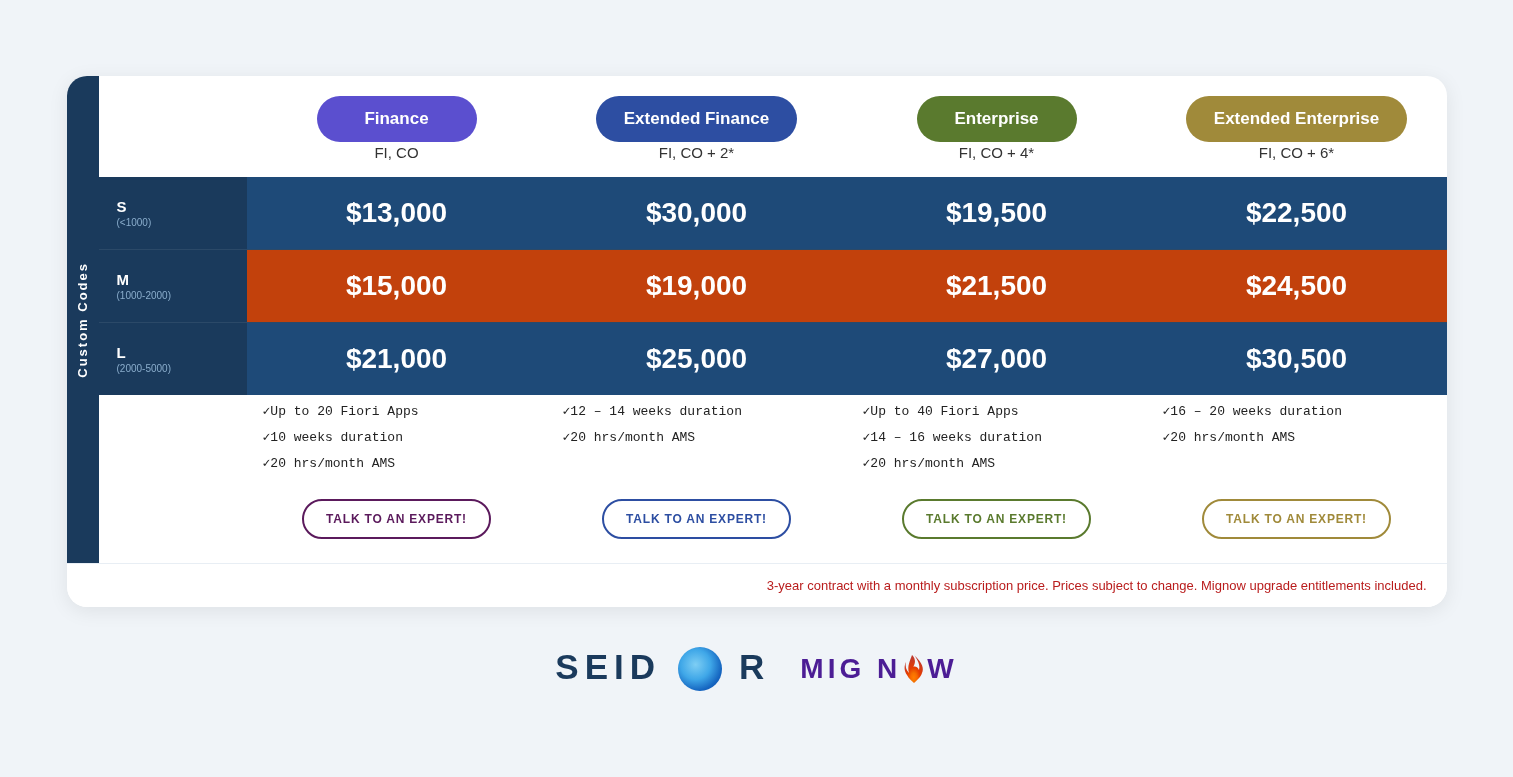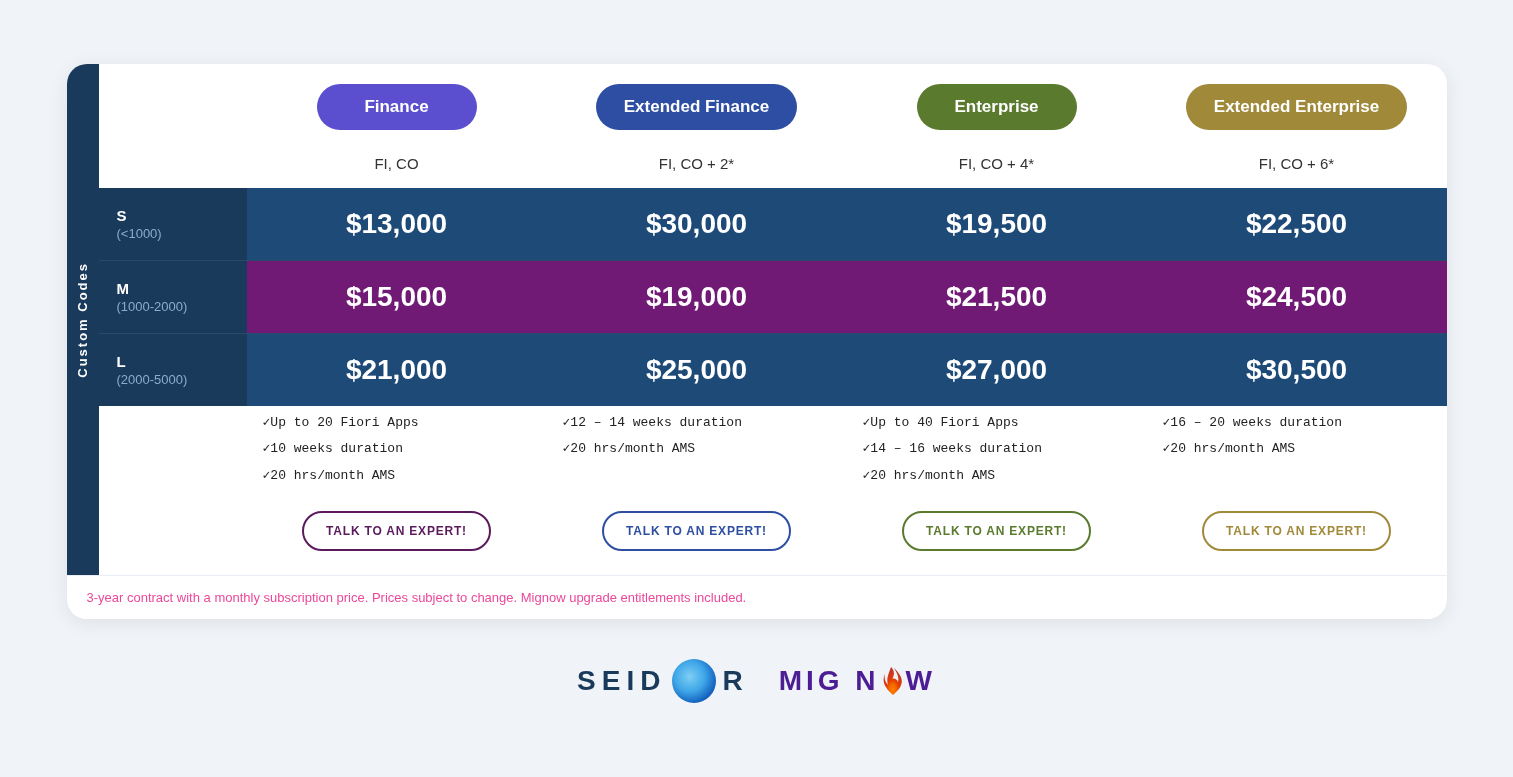--- a/index.html
+++ b/index.html
@@ -25,23 +25,23 @@
     
     .logo-row {
       display: flex;
       justify-content: center;
       align-items: center;
       gap: 30px;
       padding: 28px 0 10px 0;
     }
     .seidor-logo {
       display: flex;
-      align-items: center;
-      gap: 4px;
-      font-size: 28px;
+      align-items: flex-start;
+      gap: 15px;
+      font-size: 35px;
       font-weight: 900;
       letter-spacing: 6px;
       color: #1a3a5c;
     }
     .seidor-orb {
       width: 44px;
       height: 44px;
       border-radius: 50%;
       background: radial-gradient(circle at 40% 40%, #7ecef4, #3fa7e8 40%, #1565c0 70%, #0d47a1);
       display: inline-block;
@@ -54,21 +54,21 @@
       font-size: 28px;
       font-weight: 900;
       letter-spacing: 4px;
       color: #4c1d95;
       gap: 2px;
     }
     .card-subtitle {
       text-align: center;
       font-size: 15px;
       color: #333;
-      padding: 25px 10px 6px 10px;
+      padding: 2px 10px 6px 10px;
     }
 
     
     .full-wrap {
       width: 1380px;
       max-width: 100%;
       background: #f0f4f8;
     }
     .pricing-outer {
       background: #fff;
@@ -129,33 +129,33 @@
       width: 148px;
       min-width: 148px;
       background: #1a3a5c;
       color: #fff;
       padding: 16px 18px;
       display: flex;
       flex-direction: column;
       justify-content: center;
     }
     .p-label .sz { font-weight: bold; font-size: 15px; }
-    .p-label .rng { font-size: 13px; color: #8aadcc; margin-top: 2px; }
+    .p-label .rng { font-size: 10px; color: #8aadcc; margin-top: 2px; }
     .p-cell {
       flex: 1;
       display: flex;
       align-items: center;
       justify-content: center;
       font-size: 28px;
       font-weight: bold;
       color: #fff;
       padding: 20px 8px;
     }
     .p-row.row0 .p-cell { background: #1e4a78; }
-    .p-row.row1 .p-cell { background: #701a75; }
+    .p-row.row1 .p-cell { background: #c2410c; }
     .p-row.row2 .p-cell { background: #1e4a78; }
     .p-row.row0 { border-bottom: 1px solid rgba(255,255,255,0.08); }
     .p-row.row1 { border-bottom: 1px solid rgba(255,255,255,0.08); }
     .feat-row {
       display: flex;
     }
     .feat-spacer {
       width: 148px;
       min-width: 148px;
     }
@@ -195,23 +195,23 @@
       font-size: 12px;
       letter-spacing: 0.8px;
       background: transparent;
       cursor: pointer;
       border-width: 2.5px;
       border-style: solid;
       text-transform: uppercase;
       white-space: nowrap;
     }
     .disclaimer {
-      text-align: left;
+      text-align: right;
       font-size: 13px;
-      color: #ec4899;
+      color: #b91c1c;
       padding: 14px 20px;
       background: #fff;
       border-top: 1px solid #e8eef4;
       border-radius: 0 0 20px 20px;
     }
   </style>
 </head>
 <body>
 
 <div class="full-wrap">

